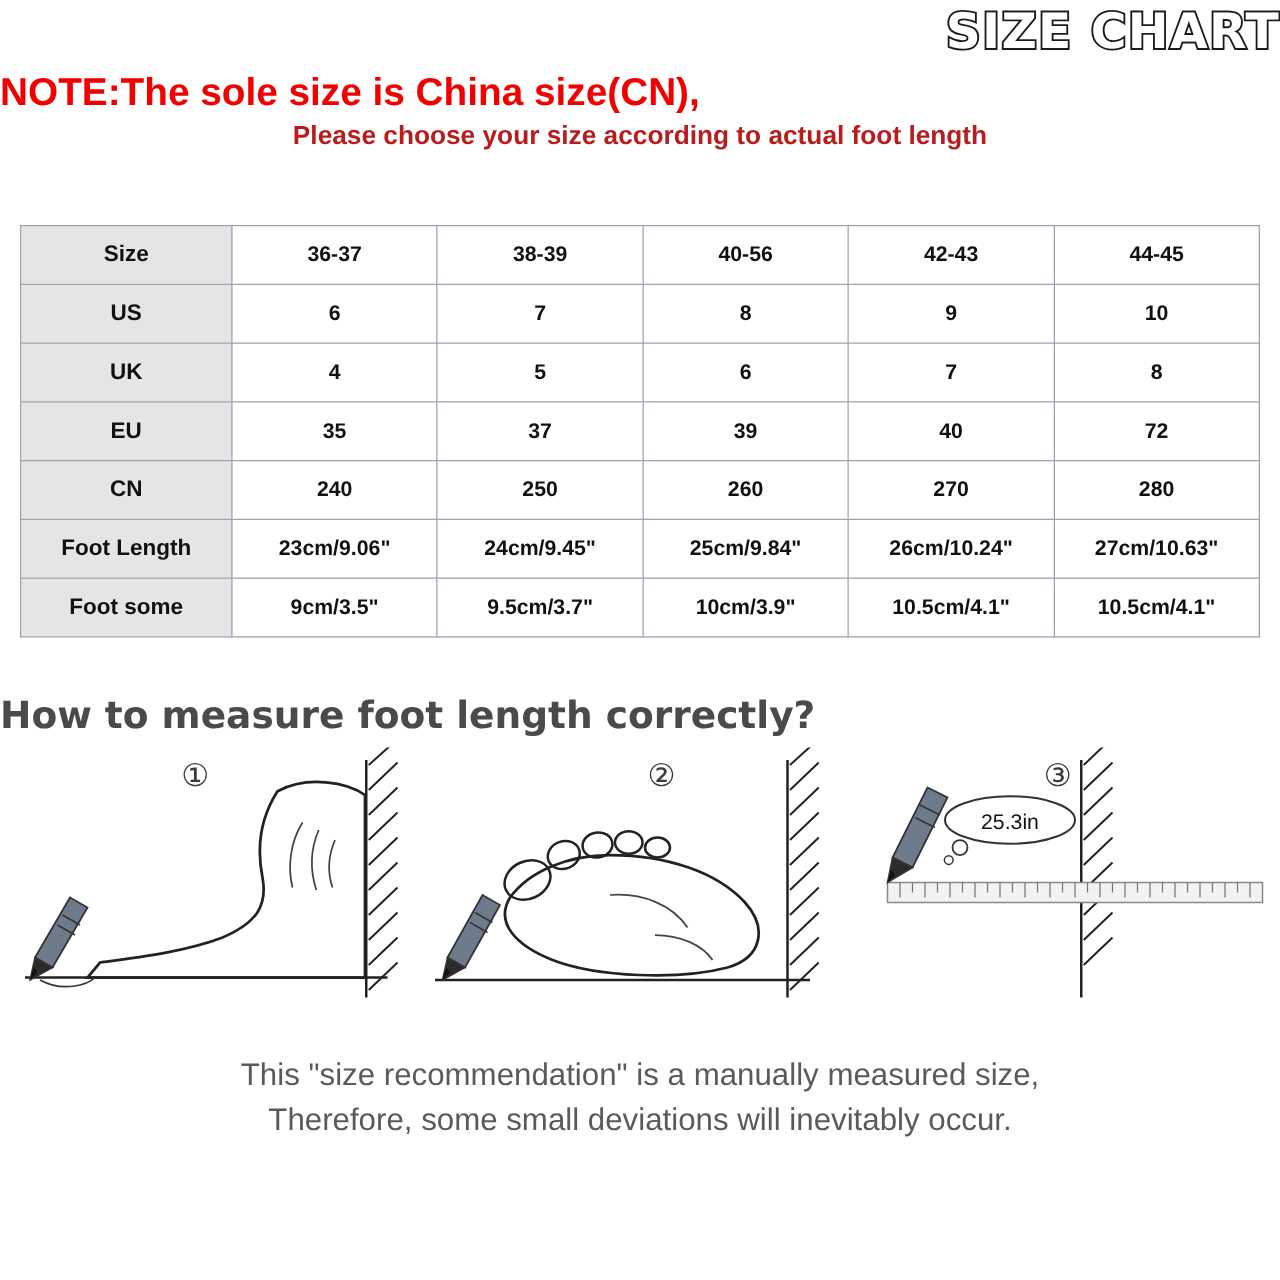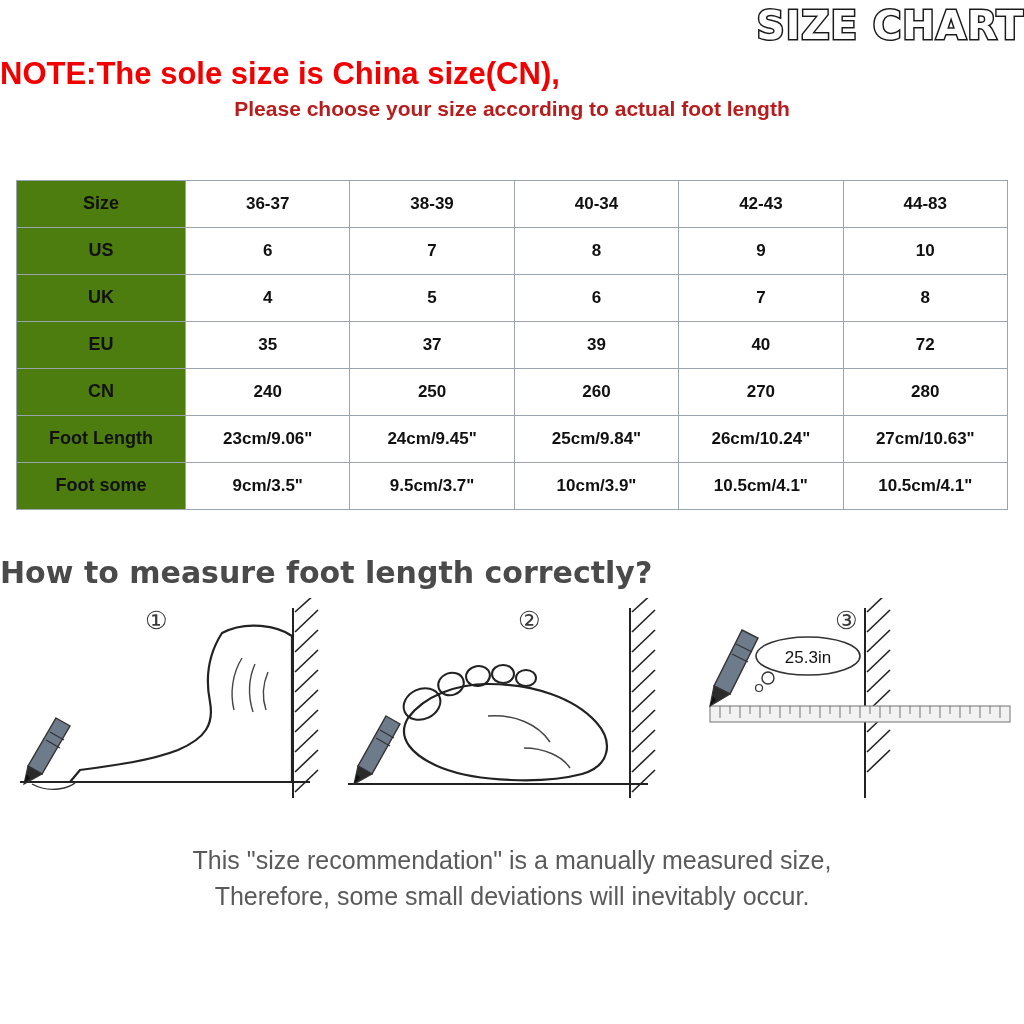--- a/index.html
+++ b/index.html
@@ -56,21 +56,21 @@
   table.size-chart td {
     border: 1px solid #9aa4b0;
     height: 44px;
     text-align: center;
     vertical-align: middle;
     font-size: 17px;
     color: #111111;
     font-weight: bold;
   }
   table.size-chart td.rowhead {
-    background: #4d7c0f;
+    background: #e5e5e5;
     width: 166px;
     font-size: 18px;
     font-weight: bold;
   }
   table.size-chart td.val {
     font-weight: bold;
   }
   table.size-chart tr.head td.colhead {
     font-weight: bold;
     font-size: 17px;
@@ -126,23 +126,23 @@
 <div class="note1">NOTE:The sole size is China size(CN),</div>
 <div class="note2">Please choose your size according to actual foot length</div>
 
 <div class="table-wrap">
   <table class="size-chart">
     <tbody>
       <tr class="head">
         <td class="rowhead">Size</td>
         <td class="colhead">36-37</td>
         <td class="colhead">38-39</td>
-        <td class="colhead">40-34</td>
+        <td class="colhead">40-56</td>
         <td class="colhead">42-43</td>
-        <td class="colhead">44-83</td>
+        <td class="colhead">44-45</td>
       </tr>
       <tr>
         <td class="rowhead">US</td>
         <td class="val">6</td>
         <td class="val">7</td>
         <td class="val">8</td>
         <td class="val">9</td>
         <td class="val">10</td>
       </tr>
       <tr>

